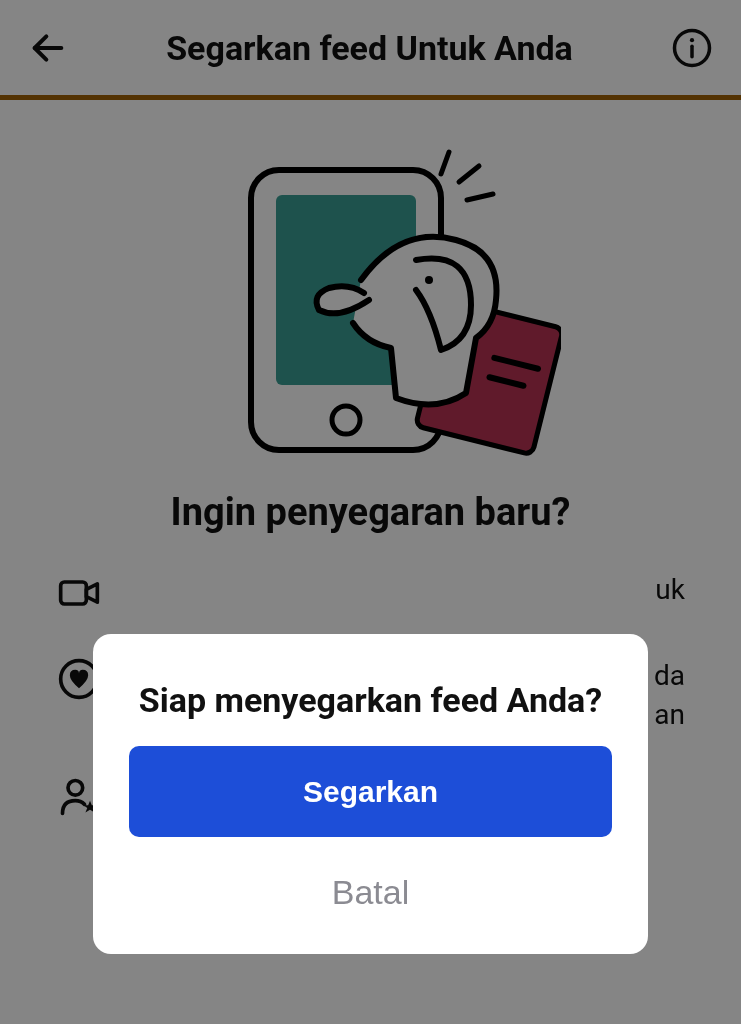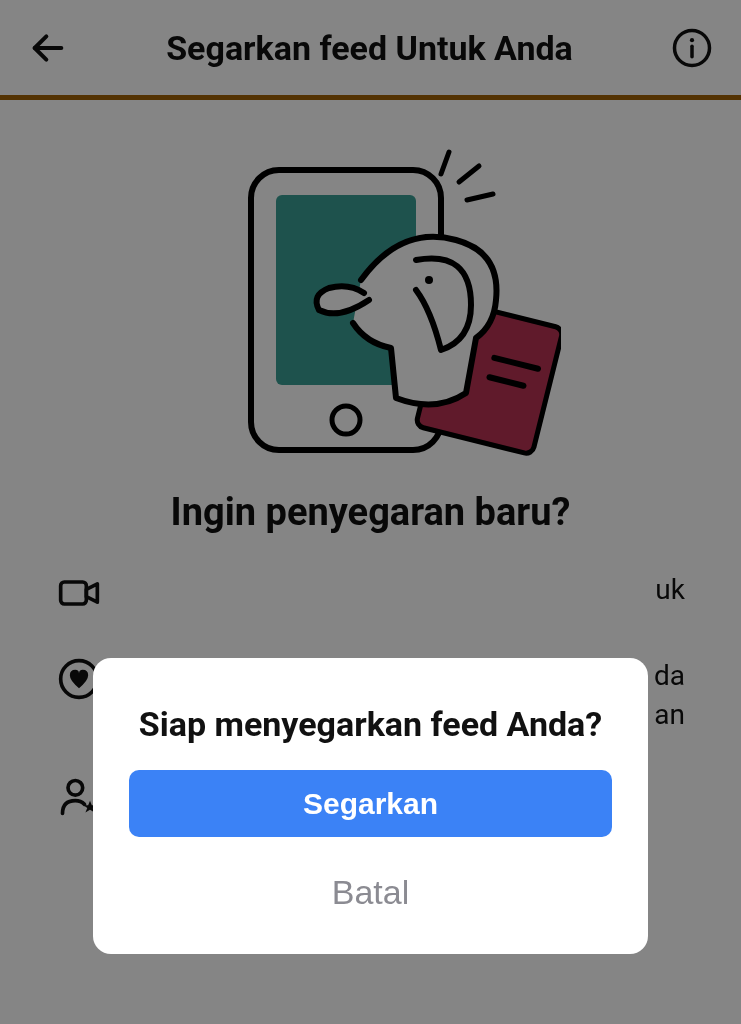--- a/index.html
+++ b/index.html
@@ -91,22 +91,22 @@
     margin-bottom: 22px;
   }
   .dialog-subtitle {
     font-size: 25px;
     color: #7a7a80;
     text-align: center;
     margin-bottom: 40px;
   }
   .btn-primary {
     width: 100%;
-    height: 67px;
-    background: #3b82f6;
+    height: 91px;
+    background: #1d4ed8;
     color: #fff;
     border: none;
     border-radius: 10px;
     font-size: 30px;
     font-weight: 600;
     cursor: pointer;
     margin-bottom: 26px;
   }
   .btn-cancel {
     background: none;

